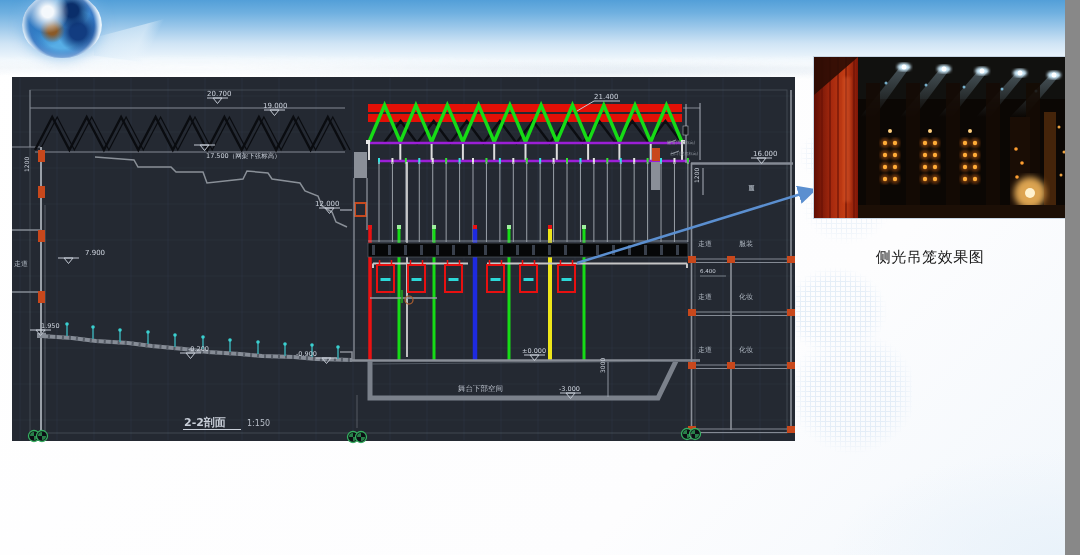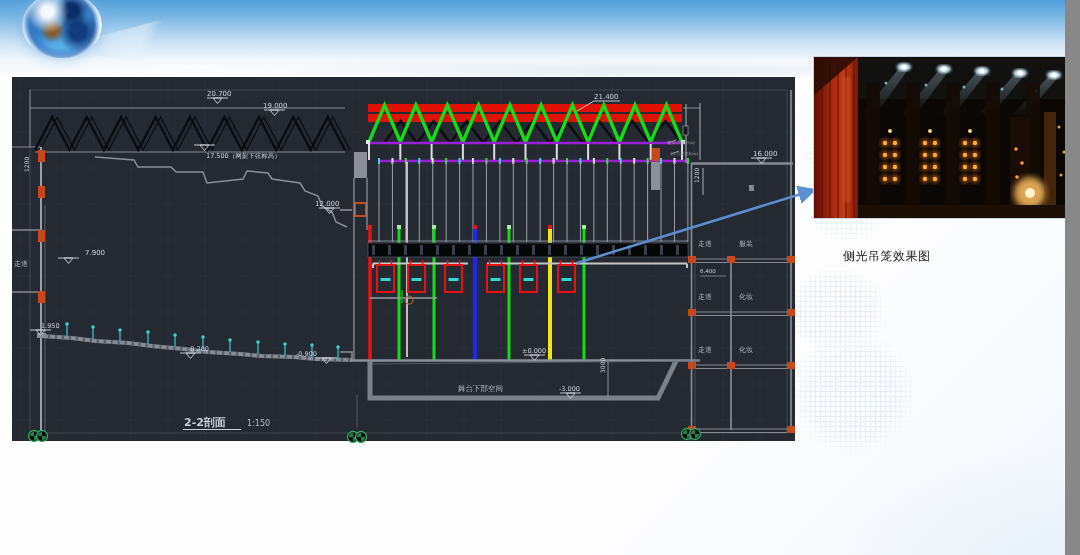--- a/index.html
+++ b/index.html
@@ -35,22 +35,22 @@
     background-size:5px 5px;
     -webkit-mask-image:radial-gradient(ellipse 55% 30% at 42% 22%,#000 50%,transparent 72%),radial-gradient(ellipse 68% 42% at 55% 62%,#000 48%,transparent 72%);
     mask-image:radial-gradient(ellipse 55% 30% at 42% 22%,#000 50%,transparent 72%),radial-gradient(ellipse 68% 42% at 55% 62%,#000 48%,transparent 72%);}
   .mm1{left:780px;top:266px;width:132px;height:204px;}
   .mm2{left:796px;top:128px;width:92px;height:126px;opacity:.3;}
   .cornerwash{position:absolute;right:0;bottom:0;width:420px;height:150px;
     background:radial-gradient(80% 100% at 100% 100%, #e9f2fa 0%, transparent 70%);}
   
   .photo{position:absolute;left:813px;top:56px;width:263px;height:161px;
     border:1px solid #c7d6e4;box-sizing:content-box;background:#0b0704;}
-  .caption{position:absolute;left:843px;top:248px;width:174px;
-    font-family:"DejaVu Serif","Liberation Serif",serif;font-size:12px;color:#181818;letter-spacing:.5px;}
+  .caption{position:absolute;left:843px;top:248px;width:174px;text-align:center;
+    font-family:"DejaVu Serif","Liberation Serif",serif;font-size:15px;color:#181818;letter-spacing:.5px;}
   svg text{font-family:"DejaVu Sans","Liberation Sans",sans-serif;}
   .overlay{position:absolute;left:0;top:0;}
 </style>
 </head>
 <body>
 
 <div class="slide">
   <div class="header"></div>
   <div class="clouds"></div>
   <div class="globe">

